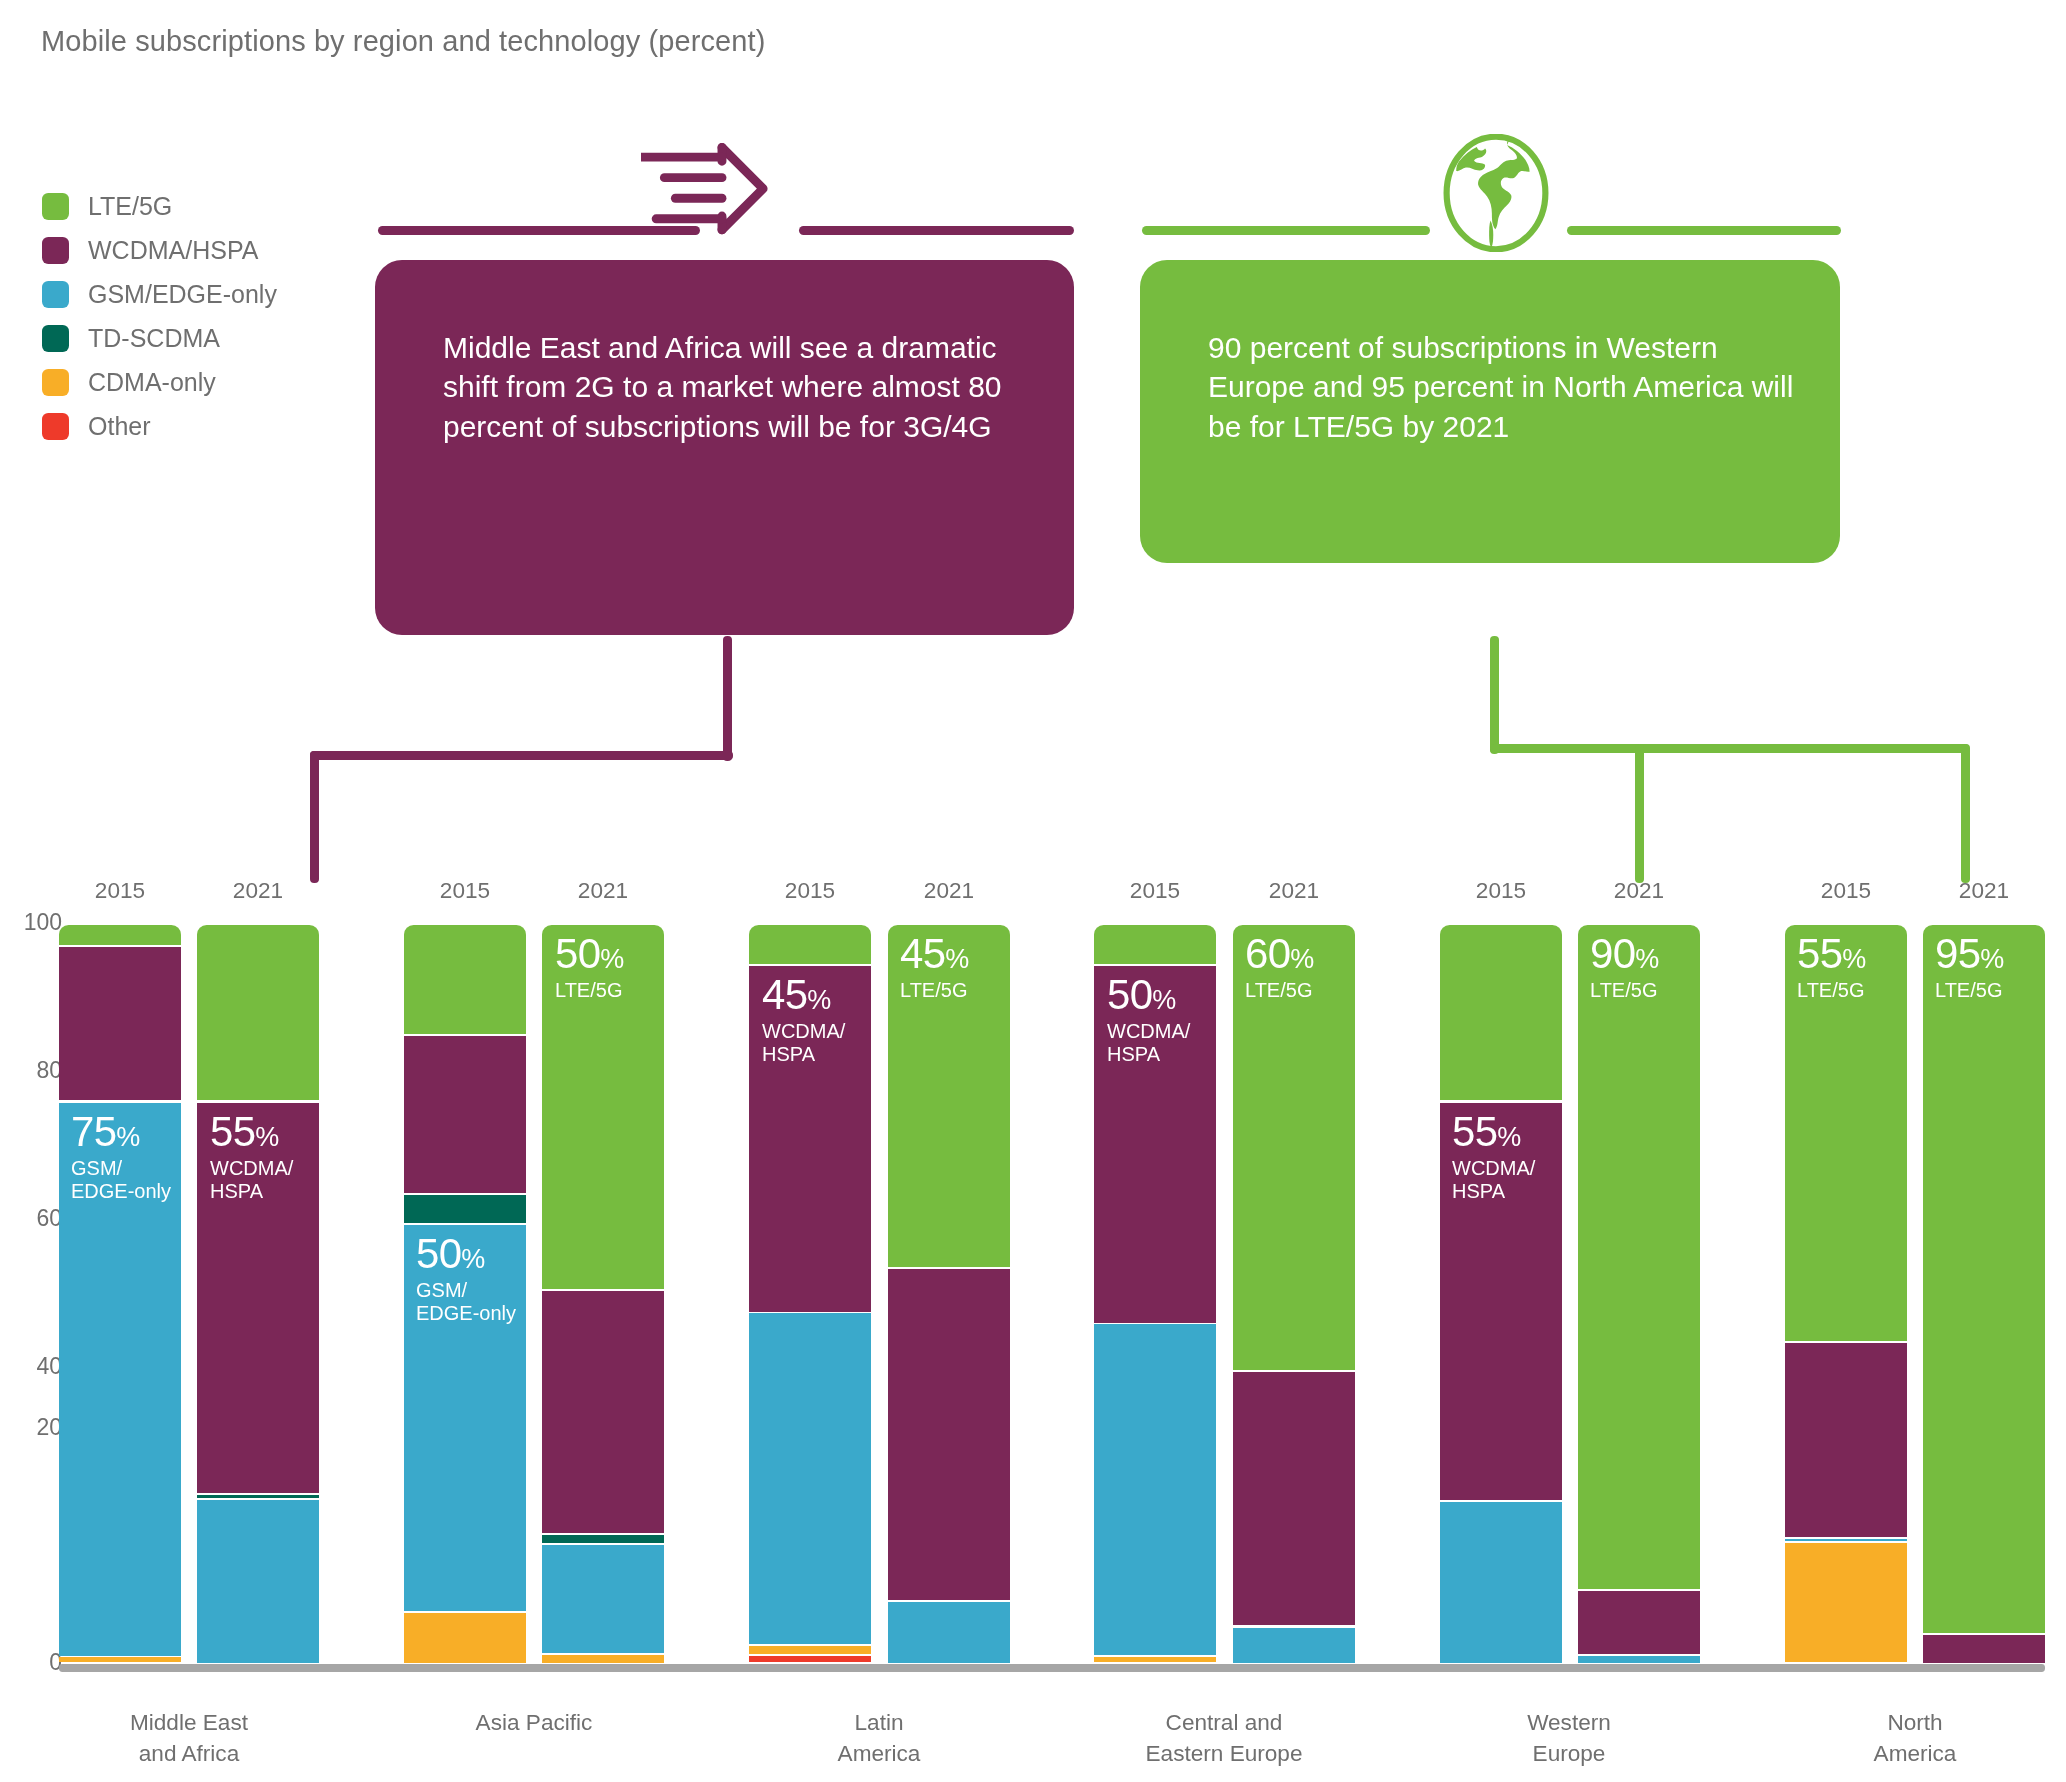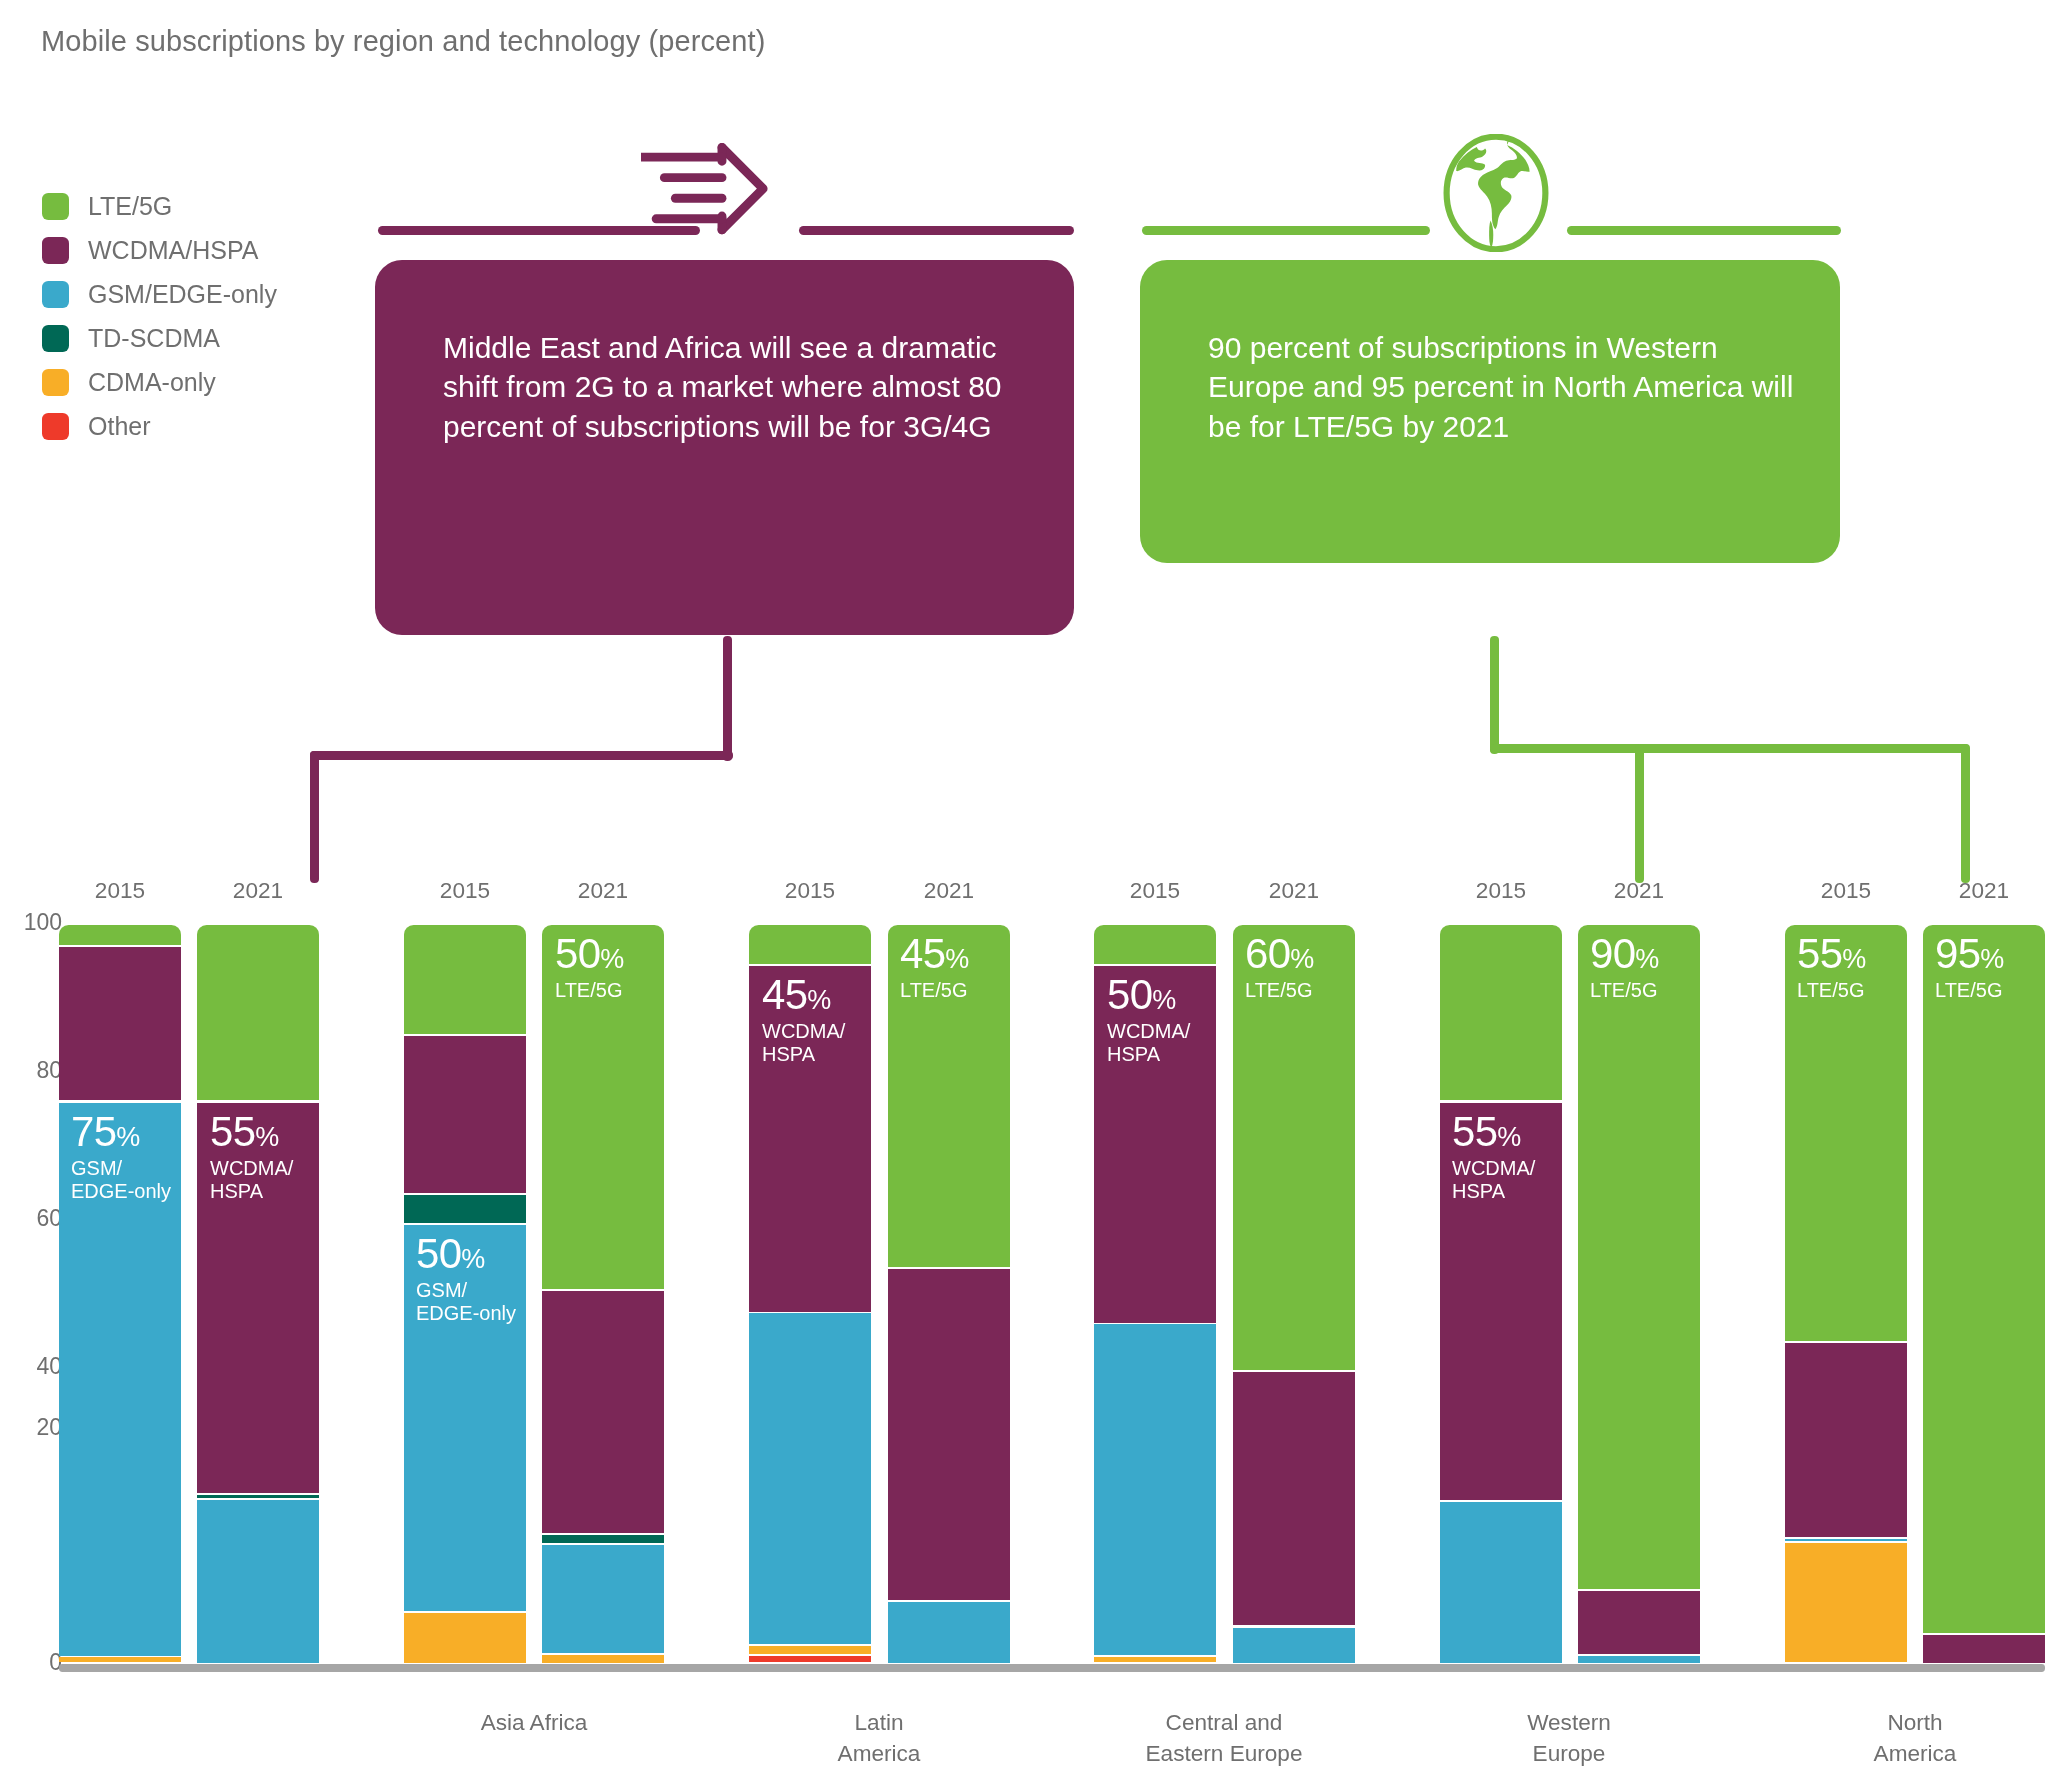--- a/index.html
+++ b/index.html
@@ -130,20 +130,21 @@
     <div class="bar" style="left: 197px; top: 925px; width: 122px; height: 740px; border-radius: 9.6px 9.6px 0px 0px;">
       <div class="seg-fill" style="background: rgb(118, 188, 63); top: 0px; height: 175px;"></div>
       <div class="seg-fill" style="background: rgb(123, 39, 87); top: 178px; height: 390px;"></div>
       <div class="seg-fill" style="background: rgb(0, 104, 85); top: 570px; height: 3.1px;"></div>
       <div class="seg-fill" style="background: rgb(58, 169, 203); top: 575px; height: 163px;"></div>
     </div>
     <div class="annot" style="left: 210px; top: 1112px;">
       <div class="big"><span>55</span><span class="pct">%</span></div>
       <div class="sub">WCDMA/<br>HSPA</div>
     </div>
+    <div class="regionlbl" style="left: 18px; width: 342px; top: 1707px;">Middle East<br>and Africa</div>
     <div class="yearlbl" style="left: 404px; width: 122px; top: 878px;">2015</div>
     <div class="bar" style="left: 404px; top: 925px; width: 122px; height: 740px; border-radius: 9.6px 9.6px 0px 0px;">
       <div class="seg-fill" style="background: rgb(118, 188, 63); top: 0px; height: 109px;"></div>
       <div class="seg-fill" style="background: rgb(123, 39, 87); top: 111px; height: 157px;"></div>
       <div class="seg-fill" style="background: rgb(0, 104, 85); top: 270px; height: 27.5px;"></div>
       <div class="seg-fill" style="background: rgb(58, 169, 203); top: 300px; height: 386px;"></div>
       <div class="seg-fill" style="background: rgb(248, 174, 39); top: 688px; height: 50px;"></div>
     </div>
     <div class="annot" style="left: 416px; top: 1234px;">
       <div class="big"><span>50</span><span class="pct">%</span></div>
@@ -154,21 +155,21 @@
       <div class="seg-fill" style="background: rgb(118, 188, 63); top: 0px; height: 364px;"></div>
       <div class="seg-fill" style="background: rgb(123, 39, 87); top: 366px; height: 242px;"></div>
       <div class="seg-fill" style="background: rgb(0, 104, 85); top: 610px; height: 7.6px;"></div>
       <div class="seg-fill" style="background: rgb(58, 169, 203); top: 620px; height: 108px;"></div>
       <div class="seg-fill" style="background: rgb(248, 174, 39); top: 730px; height: 7.6px;"></div>
     </div>
     <div class="annot" style="left: 555px; top: 934px;">
       <div class="big"><span>50</span><span class="pct">%</span></div>
       <div class="sub">LTE/5G</div>
     </div>
-    <div class="regionlbl" style="left: 363px; width: 342px; top: 1707px;">Asia Africa</div>
+    <div class="regionlbl" style="left: 363px; width: 342px; top: 1707px;">Asia Pacific</div>
     <div class="yearlbl" style="left: 749px; width: 122px; top: 878px;">2015</div>
     <div class="bar" style="left: 749px; top: 925px; width: 122px; height: 740px; border-radius: 9.6px 9.6px 0px 0px;">
       <div class="seg-fill" style="background: rgb(118, 188, 63); top: 0px; height: 39px;"></div>
       <div class="seg-fill" style="background: rgb(123, 39, 87); top: 41px; height: 346px;"></div>
       <div class="seg-fill" style="background: rgb(58, 169, 203); top: 388px; height: 331px;"></div>
       <div class="seg-fill" style="background: rgb(248, 174, 39); top: 721px; height: 8.3px;"></div>
       <div class="seg-fill" style="background: rgb(238, 58, 42); top: 731px; height: 6px;"></div>
     </div>
     <div class="annot" style="left: 762px; top: 975px;">
       <div class="big"><span>45</span><span class="pct">%</span></div>

